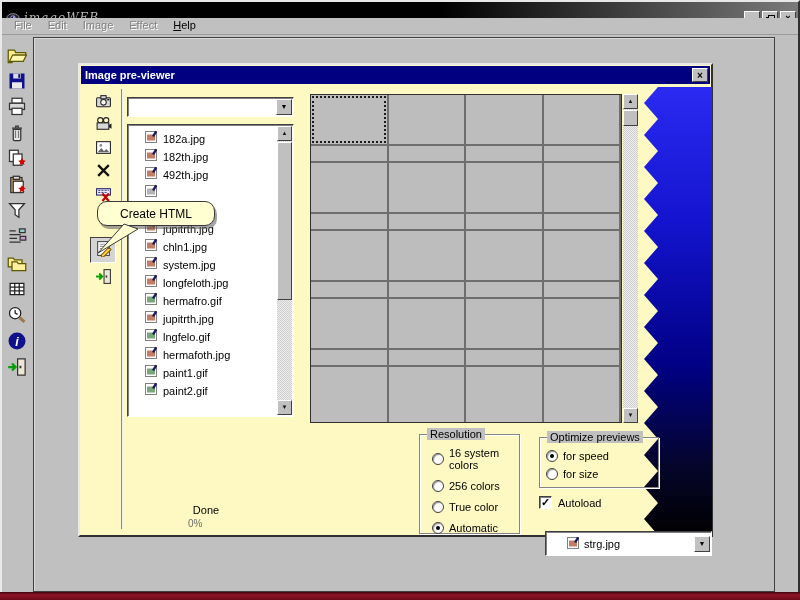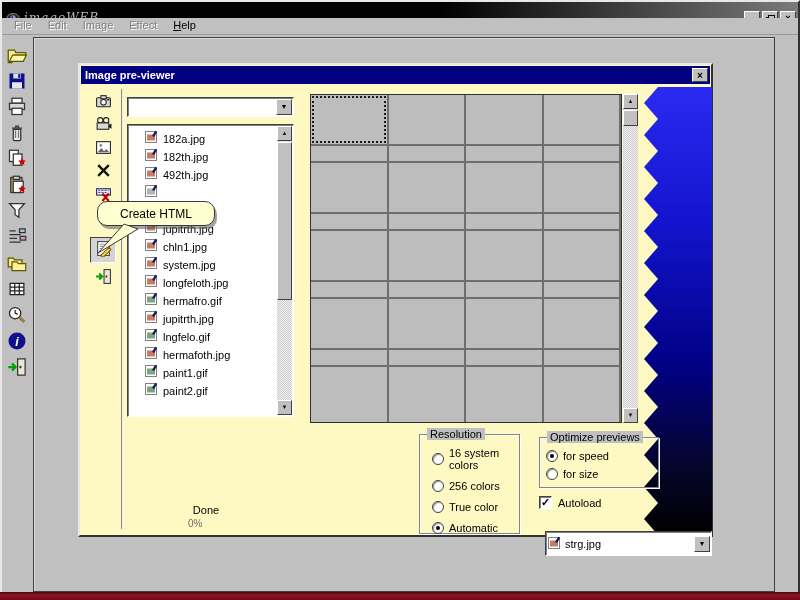--- a/index.html
+++ b/index.html
@@ -55,21 +55,21 @@
     display:flex;align-items:center;justify-content:center;margin-bottom:1px;}
   .dbtn svg{width:17px;height:17px;}
   .dbtn.pressed{margin-top:30px;width:26px;height:26px;background:#d4d4d4;
     border:1px solid;border-color:#404040 #fff #fff #404040;}
   .dbtn.last{margin-top:3px;}
   .dlg-sep{position:absolute;left:41px;top:24px;bottom:6px;width:2px;
     border-left:1px solid #8a8a8a;border-right:1px solid #efefef;}
 
   .combo{position:absolute;height:20px;background:#fff;border:1px solid;
     border-color:#404040 #fff #fff #404040;box-shadow:inset 1px 1px 0 #808080;display:flex;align-items:center;}
-  .combo .cfield{flex:1;height:100%;display:flex;align-items:center;gap:4px;padding-left:2px;overflow:hidden;}
+  .combo .cfield{flex:1;height:100%;display:flex;align-items:center;gap:4px;padding-left:21px;overflow:hidden;}
   .combo .carrow{width:16px;height:16px;margin:1px;background:#c0c0c0;border:1px solid;
     border-color:#fff #404040 #404040 #fff;font-size:7px;line-height:14px;text-align:center;padding:0;flex:0 0 16px;}
   .top-combo{left:47px;top:32px;width:167px;}
   .strg-combo{left:545px;top:531px;width:167px;height:25px;z-index:30;position:absolute;}
 
   .filelist{position:absolute;left:47px;top:59px;width:167px;height:293px;background:#fff;
     border:1px solid;border-color:#404040 #fff #fff #404040;box-shadow:inset 1px 1px 0 #808080;}
   .fl-items{position:absolute;left:2px;top:2px;right:17px;bottom:2px;overflow:hidden;}
   .fl-item{height:18px;display:flex;align-items:flex-end;gap:5px;padding-left:2px;white-space:nowrap;margin-left:13px;}
   .fl-item svg{flex:0 0 13px;}

